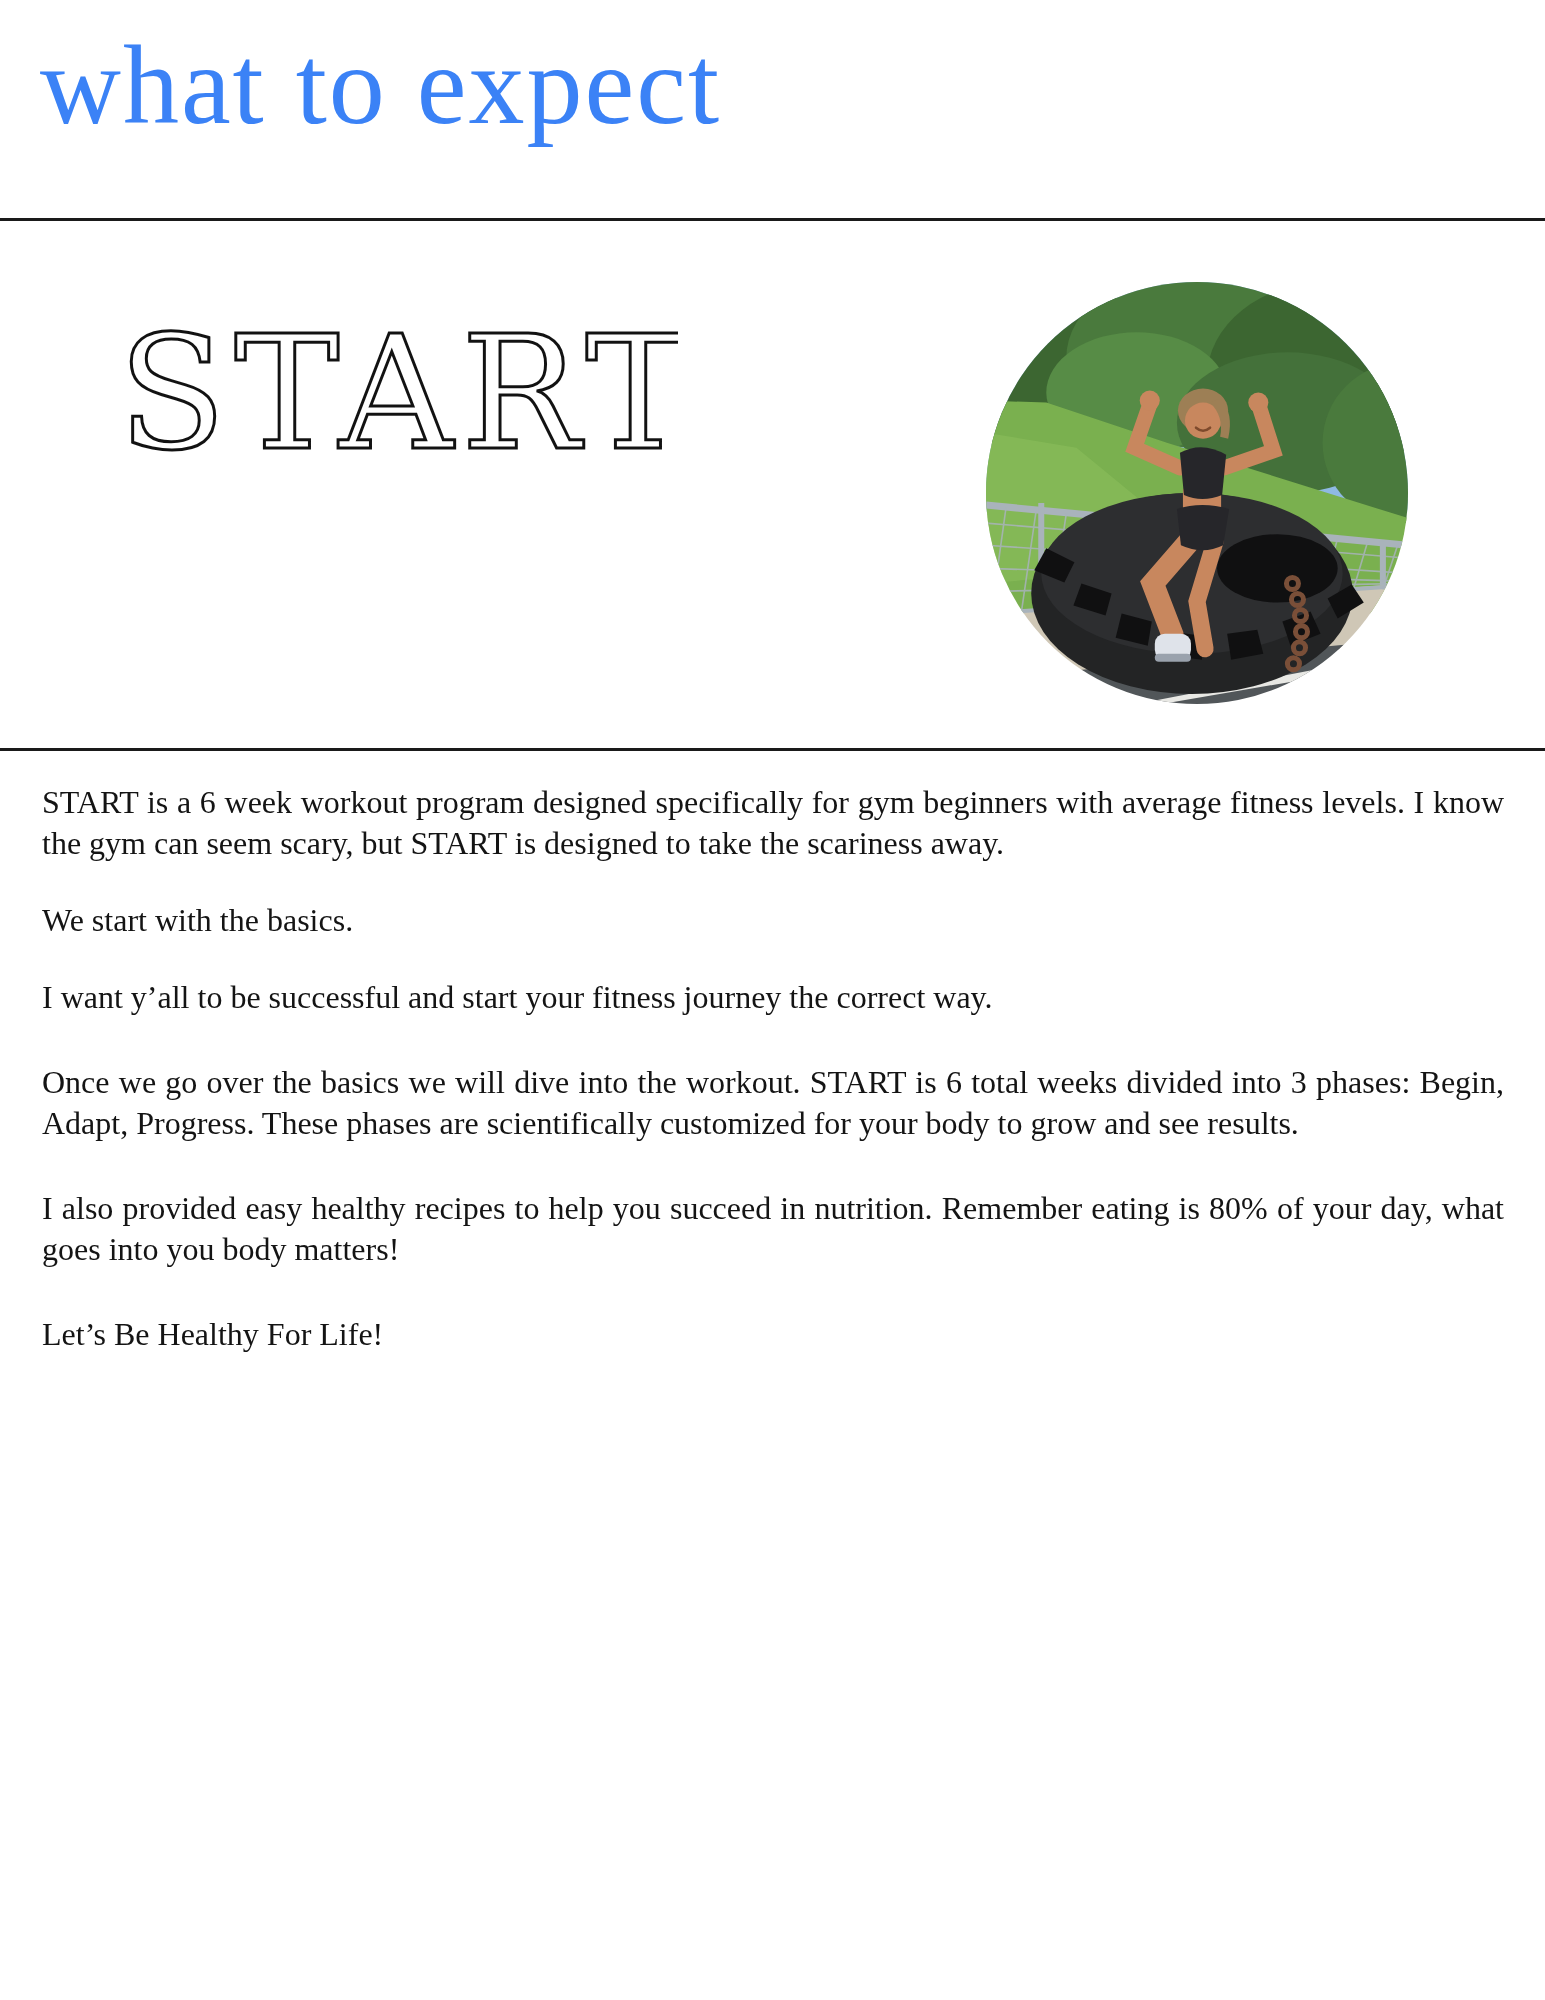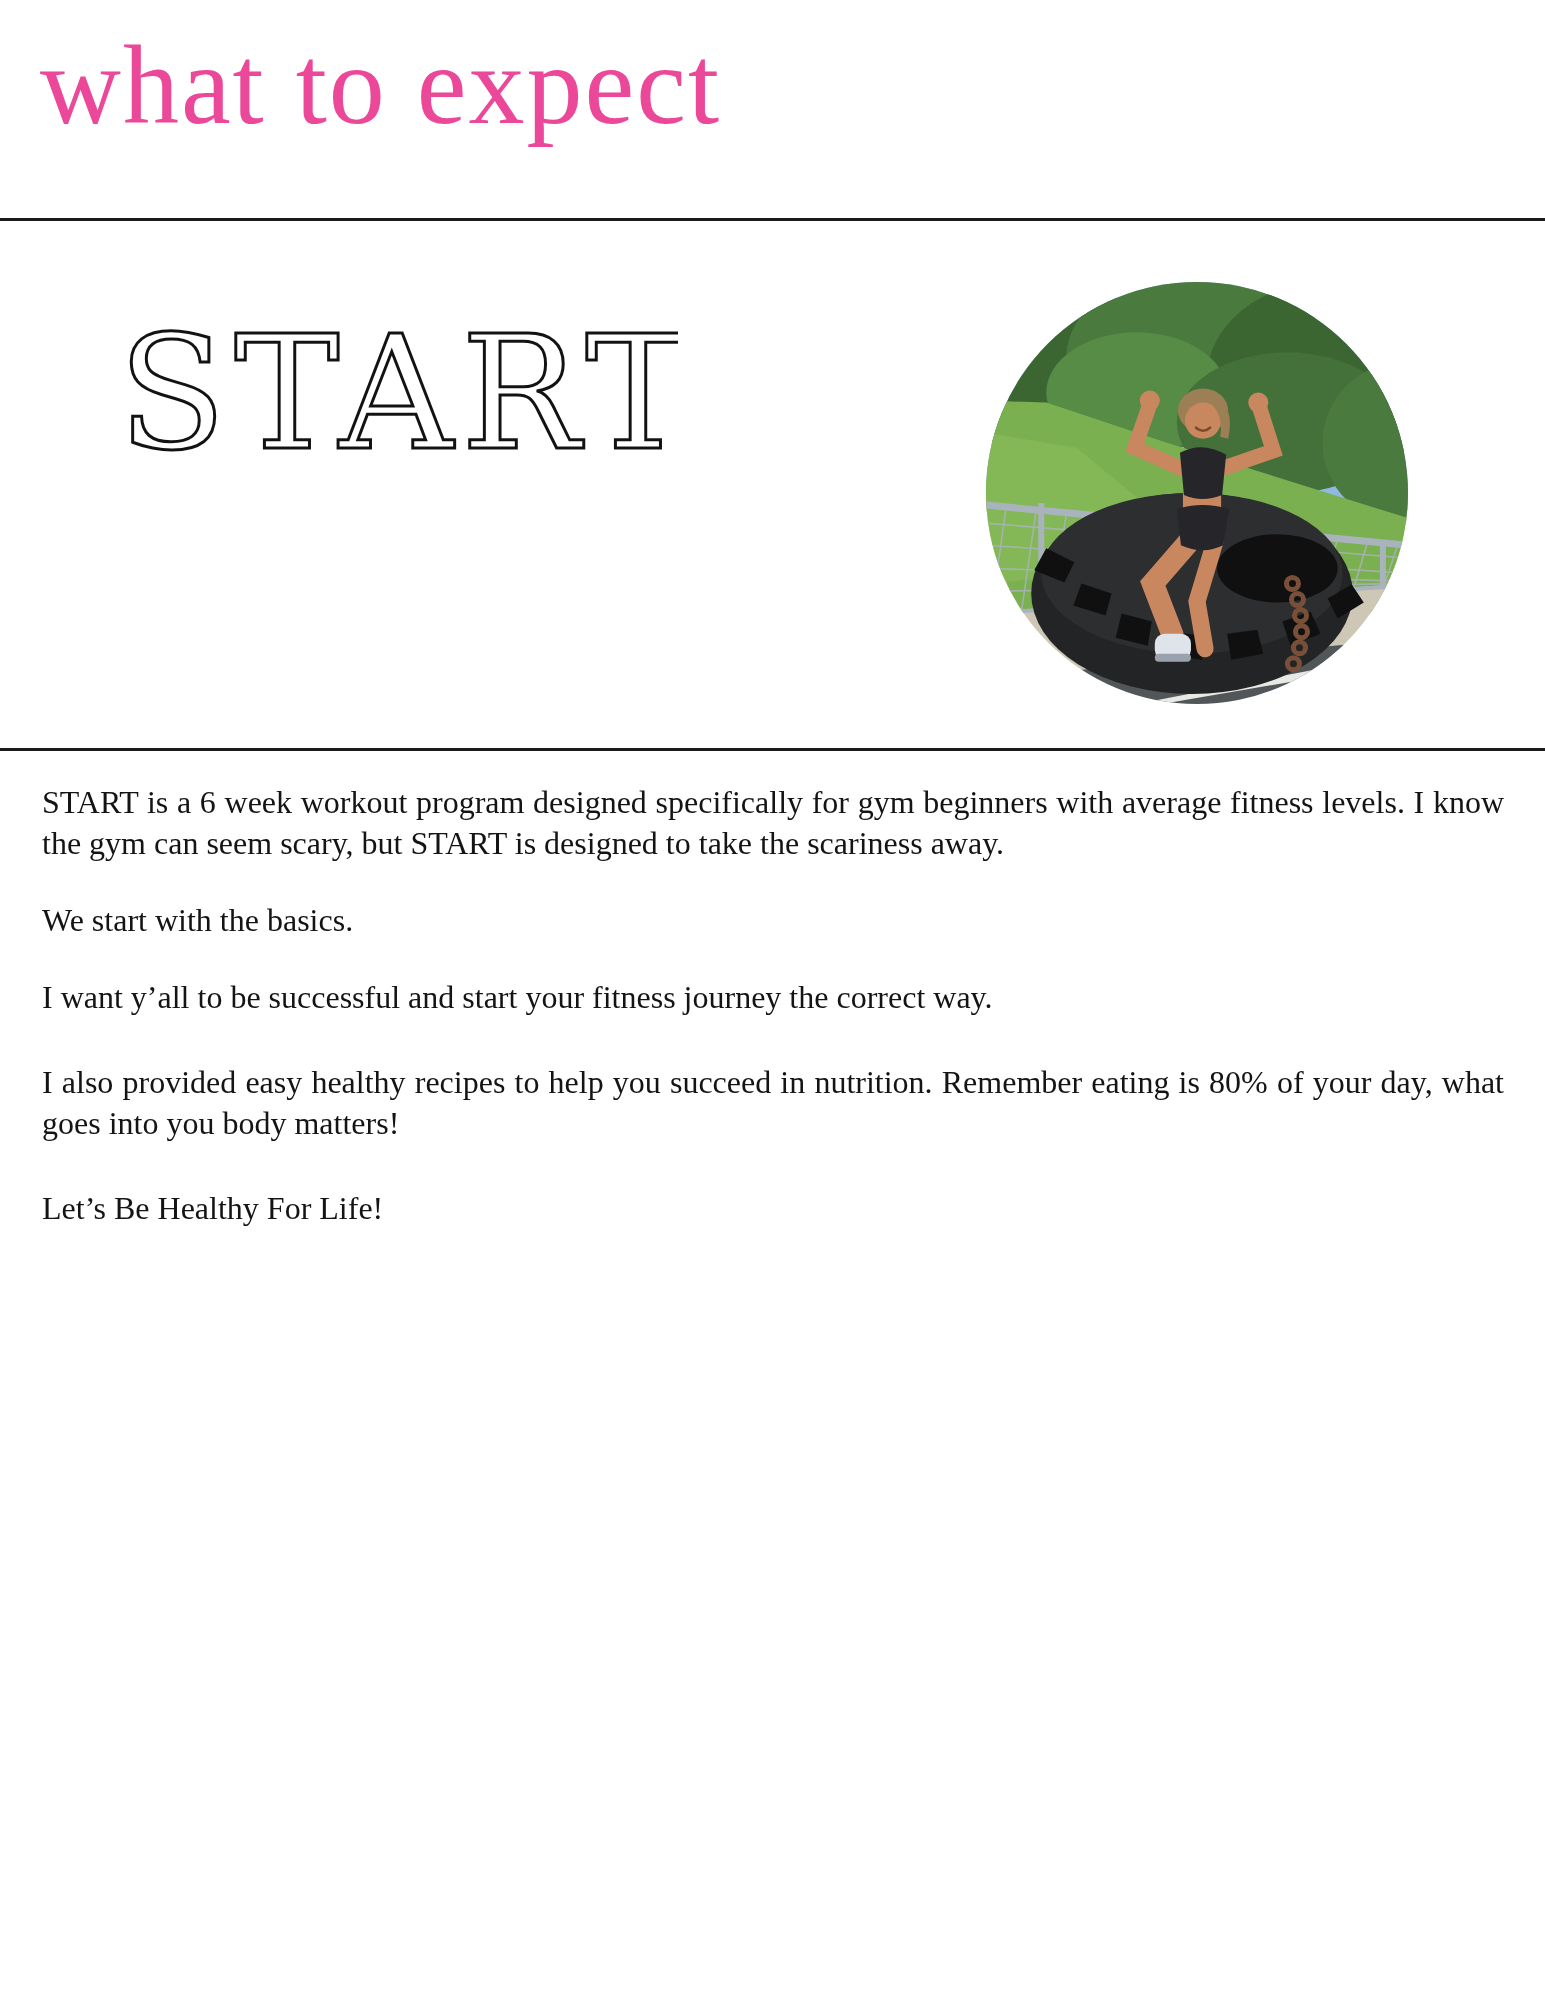--- a/index.html
+++ b/index.html
@@ -10,21 +10,21 @@
     font-family: "Liberation Serif", serif;
     color: #141414;
     overflow: hidden;
   }
   .page-title {
     position: absolute;
     left: 40px; top: 18px;
     font-size: 112px;
     font-weight: 500;
     letter-spacing: 2px;
-    color: #ec4899;
+    color: #3b82f6;
     line-height: 1.2;
   }
   .divider {
     position: absolute;
     left: 0; width: 1545px; height: 3px;
     background: #1a1a1a;
   }
   .divider-1 { top: 218px; }
   .divider-2 { top: 748px; }
   .hero-title-svg {
@@ -180,15 +180,16 @@
     </g>
   </svg>
 </div>
 
 <div class="divider divider-2"></div>
 
 <div class="body-copy">
   <p class="p-after-sm">START is a 6 week workout program designed specifically for gym beginners with average fitness levels. I know the gym can seem scary, but START is designed to take the scariness away.</p>
   <p class="p-after-sm">We start with the basics.</p>
   <p class="p-after-md">I want y’all to be successful and start your fitness journey the correct way.</p>
+  <p class="p-after-md">Once we go over the basics we will dive into the workout. START is 6 total weeks divided into 3 phases: Begin, Adapt, Progress. These phases are scientifically customized for your body to grow and see results.</p>
   <p class="p-after-md">I also provided easy healthy recipes to help you succeed in nutrition. Remember eating is 80% of your day, what goes into you body matters!</p>
   <p>Let’s Be Healthy For Life!</p>
 </div>
 
 </body></html>

